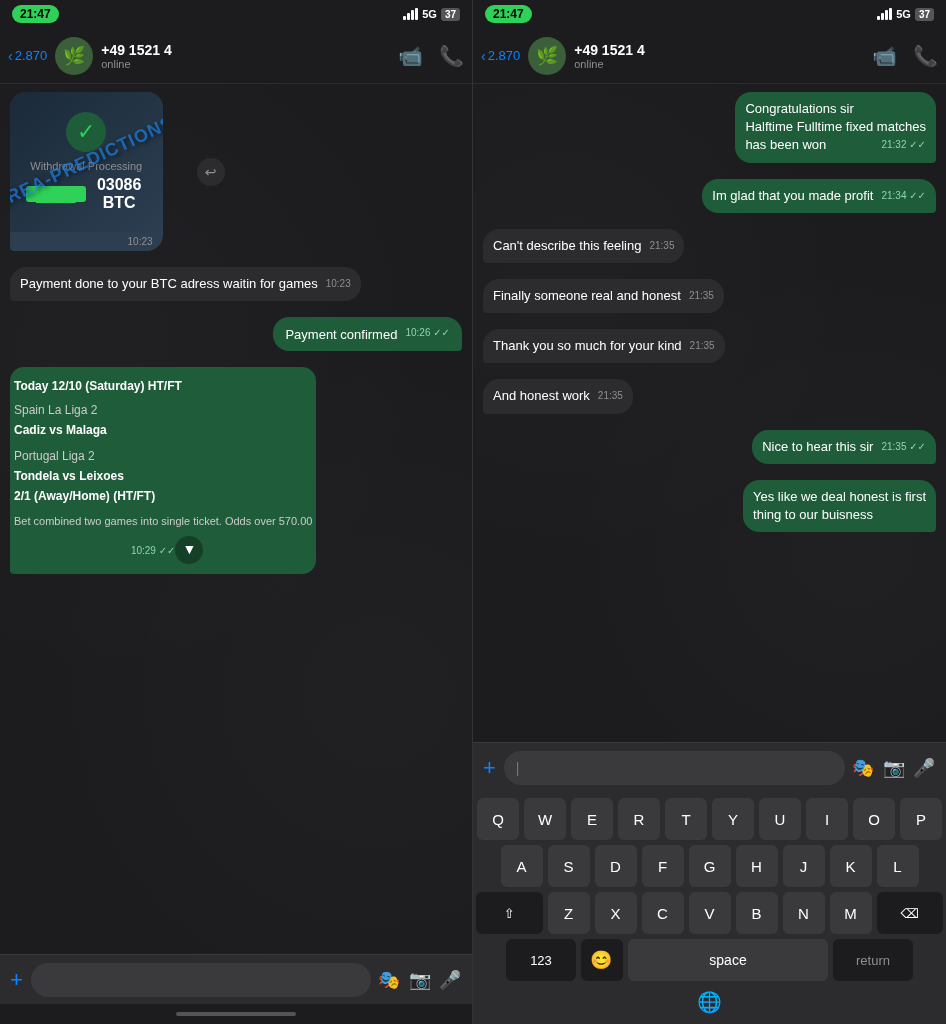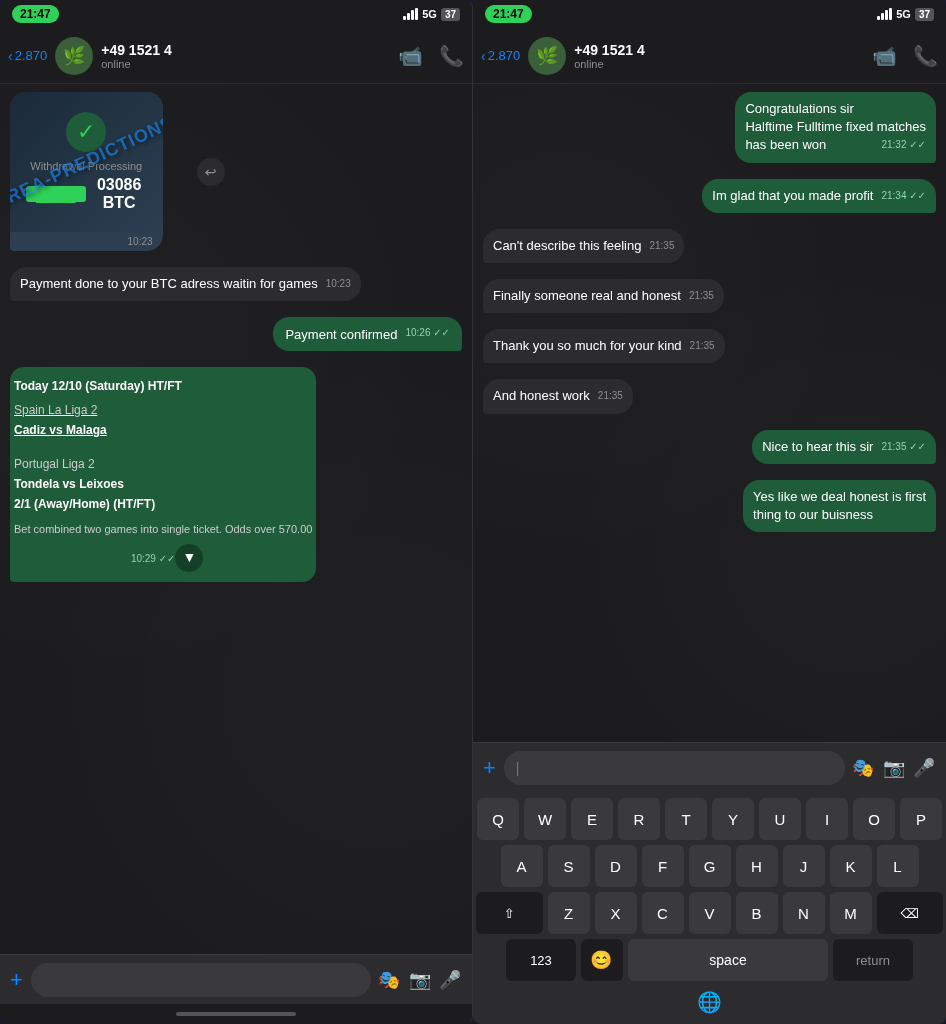--- a/index.html
+++ b/index.html
@@ -14,21 +14,20 @@
 
     
     .phone-panel {
       width: 473px;
       height: 1024px;
       background: #1c1c1e;
       display: flex;
       flex-direction: column;
       position: relative;
       overflow: hidden;
-      border-radius: 8px;
     }
 
     .phone-panel.left {
       border-right: 1px solid #333;
     }
 
     
     .status-bar {
       height: 28px;
       background: #1c1c1e;
@@ -552,21 +551,21 @@
       <span class="msg-time">10:23</span>
     </div>
 
     <div class="payment-confirmed-bubble">
       <span style="color:#fff; font-size:13px;">Payment confirmed</span>
       <span class="msg-time sent">10:26 <span class="checkmarks">✓✓</span></span>
     </div>
 
     <div class="tip-box">
       <div class="tip-date">Today 12/10 (Saturday) HT/FT</div>
-      <div style="margin-bottom:16px;text-decoration:underline;">
+      <div style="margin-bottom:8px;">
         <div class="tip-league">Spain La Liga 2</div>
         <div class="tip-match">Cadiz vs Malaga</div>
       </div>
       <div style="margin-bottom:8px;">
         <div class="tip-league">Portugal Liga 2</div>
         <div class="tip-match">Tondela vs Leixoes</div>
         <div class="tip-odds">2/1 (Away/Home) (HT/FT)</div>
       </div>
       <div class="tip-footer">Bet combined two games into single ticket. Odds over 570.00</div>
       <div class="tip-time-row">

